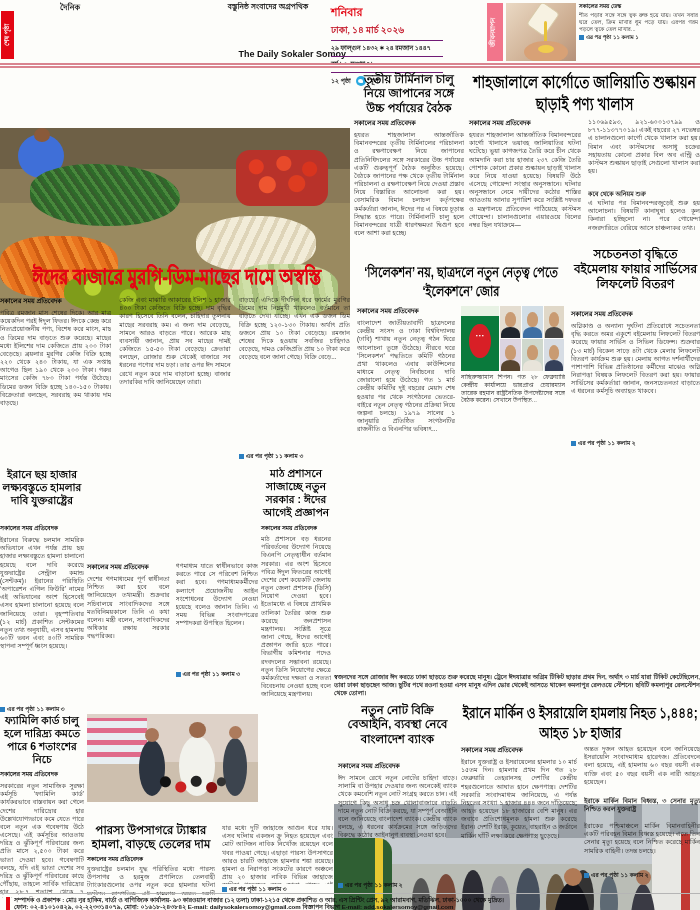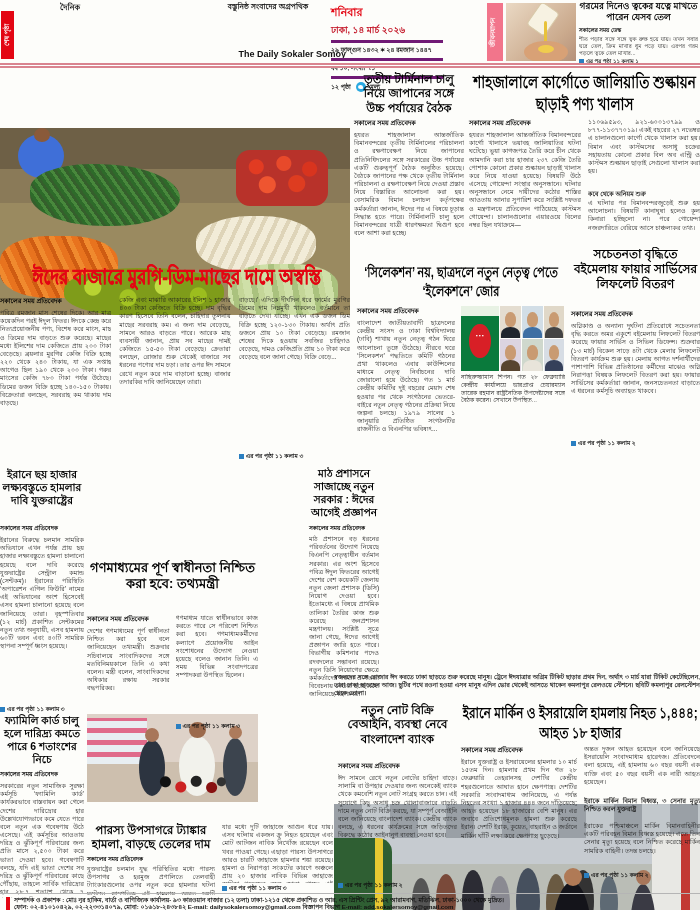--- a/index.html
+++ b/index.html
@@ -7,21 +7,21 @@
         overflow:hidden;font-family:"Liberation Sans",sans-serif;color:#111;}
   .ab{position:absolute;}
   .bt{font-size:6.3px;line-height:1.3;text-align:justify;color:#1c1c1c;overflow:hidden;}
   .bl{font-size:6.4px;font-weight:bold;color:#000;margin-bottom:2px;}
   .hc{font-weight:bold;color:#000;text-align:center;line-height:1.25;overflow:hidden;}
   .cont{font-size:5.9px;font-weight:bold;white-space:nowrap;overflow:hidden;}
   .cont .sq{display:inline-block;width:5px;height:5px;background:#2a7fc1;margin-right:2px;vertical-align:middle;}
   .sx8{transform:scaleX(0.8);transform-origin:0 0;}
   .vtext{writing-mode:vertical-rl;transform:rotate(180deg);text-orientation:mixed;}
   .rule2{background:linear-gradient(#d9848f 0 2px,#ffffff 2px 3px,#d9848f 3px 5px);}
-  .hr{border-bottom:3px solid #701a75;}
+  .hr{border-bottom:1px solid #701a75;font-family:Liberation Serif, serif;}
   .photo{overflow:hidden;position:relative;background:#cfcfc7;}
   .ph{position:absolute;border-radius:50%;}
   
   .face{position:relative;overflow:hidden;background:#d7dde4;}
   .face::before{content:"";position:absolute;left:24%;top:18%;width:52%;height:48%;
     background:#c99b72;border-radius:48% 48% 42% 42%;}
   .face::after{content:"";position:absolute;left:6%;bottom:-8%;width:88%;height:42%;
     background:#35405a;border-radius:50% 50% 0 0;}
   .face.v2{background:#e4ddd0;} .face.v2::after{background:#20262e;}
   .face.v3{background:#cfd8cd;} .face.v3::after{background:#e8e4da;}
@@ -64,21 +64,20 @@
   <div class="ab vtext" style="left:487px;top:3px;width:16px;height:58px;background:#f2758b;color:#fff;font-size:6.5px;font-weight:bold;text-align:center;"><span>জীবনযাপন</span></div>
 
   <div class="ab photo" style="left:506px;top:3px;width:70px;height:58px;background:linear-gradient(135deg,#ead9c4,#caa98c 70%,#b5917a);">
     <div class="ab" style="left:26px;top:2px;width:20px;height:26px;background:#f7f2e2;border:1px solid #d8c9a8;border-radius:4px;transform:rotate(35deg);"></div>
     <div class="ab" style="left:38px;top:18px;width:3px;height:24px;background:#e8c23a;border-radius:2px;"></div>
     <div class="ab ph" style="left:18px;top:38px;width:44px;height:22px;background:#d8a176;"></div>
     <div class="ab ph" style="left:32px;top:42px;width:16px;height:8px;background:#f0cc4e;"></div>
   </div>
 
   <div class="ab" style="left:579px;top:1px;width:119px;">
-    <div class="hc" style="font-size:9px;height:24px;">গরমের দিনেও ত্বকের যত্নে মাখতে পারেন যেসব তেল</div>
     <div class="bl" style="font-size:5.6px;margin:1px 0;">সকালের সময় ডেস্ক</div>
     <div class="bt" style="font-size:5.5px;height:22px;">শীত পড়ার সঙ্গে সঙ্গে ত্বক রুক্ষ হয়ে যায়। তখন সবার ঘরে তেল, ক্রিম মাখার ধুম পড়ে যায়। এরপর গরম পড়লে ত্বকে তেল মাখার...</div>
     <div class="cont" style="font-size:5.4px;"><span class="sq"></span><span>এর পর পৃষ্ঠা ১১ কলাম ১</span></div>
   </div>
 
   <div class="ab rule2" style="left:0;top:63px;width:700px;height:5px;"></div>
 
   <div class="ab photo" style="left:0;top:70px;width:350px;height:187px;background:linear-gradient(180deg,#6e6046 0 22%,#8a7a58 22% 40%,#9a8a60 40%);">
     <div class="ab ph" style="left:18px;top:6px;width:46px;height:44px;background:#3f6fd8;"></div>
     <div class="ab ph" style="left:34px;top:0;width:16px;height:14px;background:#8a5a3a;"></div>
@@ -170,34 +169,33 @@
     <div class="ab ph" style="left:52px;top:26px;width:26px;height:56px;background:#2c3440;"></div>
     <div class="ab ph" style="left:58px;top:14px;width:14px;height:14px;background:#a8765a;"></div>
     <div class="ab ph" style="left:92px;top:22px;width:36px;height:60px;background:#f2f2ec;"></div>
     <div class="ab ph" style="left:102px;top:8px;width:17px;height:16px;background:#9c6a4c;"></div>
     <div class="ab ph" style="left:136px;top:24px;width:24px;height:58px;background:#3c444e;"></div>
     <div class="ab ph" style="left:142px;top:12px;width:13px;height:13px;background:#ad7b5c;"></div>
     <div class="ab" style="left:70px;top:60px;width:70px;height:26px;background:radial-gradient(circle at 12% 30%,#111 5px,transparent 6px),radial-gradient(circle at 34% 50%,#c22 5px,transparent 6px),radial-gradient(circle at 56% 28%,#222 5px,transparent 6px),radial-gradient(circle at 78% 52%,#811 5px,transparent 6px),radial-gradient(circle at 92% 30%,#333 4px,transparent 5px);"></div>
   </div>
 
   <div class="ab" style="left:87px;top:560px;width:171px;">
-    <div class="hc" style="font-size:13px;height:52px;">গণমাধ্যমের পূর্ণ স্বাধীনতা নিশ্চিত করা হবে: তথ্যমন্ত্রী</div>
     <div style="display:flex;gap:6px;margin-top:2px;">
       <div style="flex:1;">
         <div class="bl">সকালের সময় প্রতিবেদক</div>
         <div class="bt" style="height:106px;">দেশের গণমাধ্যমের পূর্ণ স্বাধীনতা নিশ্চিত করা হবে বলে জানিয়েছেন তথ্যমন্ত্রী। শুক্রবার সচিবালয়ে সাংবাদিকদের সঙ্গে মতবিনিময়কালে তিনি এ কথা বলেন। মন্ত্রী বলেন, সাংবাদিকদের অধিকার রক্ষায় সরকার বদ্ধপরিকর।</div>
       </div>
       <div style="flex:1;">
         <div class="bt" style="height:107px;">গণমাধ্যম যাতে স্বাধীনভাবে কাজ করতে পারে সে পরিবেশ নিশ্চিত করা হবে। গণমাধ্যমকর্মীদের কল্যাণে প্রয়োজনীয় আইন সংশোধনের উদ্যোগ নেওয়া হয়েছে বলেও জানান তিনি। এ সময় বিভিন্ন সংবাদপত্রের সম্পাদকরা উপস্থিত ছিলেন।</div>
         <div class="cont"><span class="sq"></span><span>এর পর পৃষ্ঠা ১১ কলাম ৩</span></div>
       </div>
     </div>
   </div>
 
-  <div class="ab" style="left:261px;top:467px;width:70px;margin-left:48px;">
+  <div class="ab" style="left:261px;top:467px;width:70px;">
     <div class="hc" style="font-size:10.5px;height:56px;">মাঠ প্রশাসনে সাজাচ্ছে নতুন সরকার : ঈদের আগেই প্রজ্ঞাপন</div>
     <div class="bl" style="font-size:5.8px;">সকালের সময় প্রতিবেদক</div>
     <div class="bt" style="height:200px;">মাঠ প্রশাসনে বড় ধরনের পরিবর্তনের উদ্যোগ নিয়েছে বিএনপি নেতৃত্বাধীন বর্তমান সরকার। এর অংশ হিসেবে পবিত্র ঈদুল ফিতরের আগেই দেশের বেশ কয়েকটি জেলায় নতুন জেলা প্রশাসক (ডিসি) নিয়োগ দেওয়া হবে। ইতোমধ্যে এ বিষয়ে প্রাথমিক তালিকা তৈরির কাজ শুরু করেছে জনপ্রশাসন মন্ত্রণালয়। সংশ্লিষ্ট সূত্রে জানা গেছে, ঈদের আগেই প্রজ্ঞাপন জারি হতে পারে। বিভাগীয় কমিশনার পদেও রদবদলের সম্ভাবনা রয়েছে। নতুন ডিসি নিয়োগের ক্ষেত্রে কর্মকর্তাদের দক্ষতা ও সততা বিবেচনায় নেওয়া হচ্ছে বলে জানিয়েছে মন্ত্রণালয়।</div>
   </div>
 
   <div class="ab photo" style="left:334px;top:471px;width:366px;height:199px;background:linear-gradient(180deg,#c6cbd0 0 30%,#babdb6 30% 72%,#a7a49a 72%);">
     <div class="ab" style="left:0;top:0;width:366px;height:34px;background:repeating-linear-gradient(90deg,#9aa0a6 0 28px,#c2c8cc 28px 56px);"></div>
     <div class="ab" style="left:0;top:34px;width:58px;height:130px;background:linear-gradient(90deg,#2f5f33 0 70%,#e8c832 70% 84%,#2f5f33 84%);border-radius:0 14px 0 0;"></div>
     <div class="ab" style="left:318px;top:30px;width:48px;height:120px;background:linear-gradient(90deg,#e8e8e4 0 60%,#c23a34 60% 80%,#e8e8e4 80%);border-radius:14px 0 0 0;"></div>
     <div class="ab ph" style="left:78px;top:74px;width:18px;height:46px;background:#555;"></div>
@@ -217,21 +215,21 @@
   </div>
 
   <div class="ab bt" style="left:334px;top:673px;width:366px;font-weight:bold;font-size:6.1px;height:26px;">স্বজনদের সঙ্গে রোজার ঈদ করতে ঢাকা ছাড়তে শুরু করেছে মানুষ। ট্রেনে ঈদযাত্রার অগ্রিম টিকিট ছাড়ার প্রথম দিন, অর্থাৎ ৩ মার্চ যারা টিকিট কেটেছিলেন, তারা ঢাকা ছাড়ছেন আজ। ছুটির পথে রওনা হওয়া এসব মানুষ এদিন ভোর থেকেই আসতে থাকেন কমলাপুর রেলওয়ে স্টেশনে। ছবিটি কমলাপুর রেলস্টেশন থেকে তোলা।</div>
 
   <div class="ab" style="left:0;top:714px;width:84px;">
     <div class="hc" style="font-size:10.5px;height:55px;">ফ্যামিলি কার্ড চালু হলে দারিদ্র্য কমতে পারে 6 শতাংশের নিচে</div>
     <div class="bl" style="font-size:6px;">সকালের সময় প্রতিবেদক</div>
     <div class="bt" style="height:116px;">সরকারের নতুন সামাজিক সুরক্ষা কর্মসূচি ‘ফ্যামিলি কার্ড’ কার্যকরভাবে বাস্তবায়ন করা গেলে দেশের দারিদ্র্যের হার উল্লেখযোগ্যভাবে কমে যেতে পারে বলে নতুন এক গবেষণায় উঠে এসেছে। এই কর্মসূচির আওতায় দরিদ্র ও ঝুঁকিপূর্ণ পরিবারের জন্য প্রতি মাসে ২,৫০০ টাকা করে ভাতা দেওয়া হবে। গবেষণাটি বলছে, যদি এই ভাতা দেশের সব দরিদ্র ও ঝুঁকিপূর্ণ পরিবারের কাছে পৌঁছায়, তাহলে সার্বিক দারিদ্র্যের হার ২৮.৭ শতাংশ থেকে ৭ শতাংশের নিচে নেমে আসতে পারে।</div>
   </div>
 
-  <div class="ab" style="left:87px;top:823px;width:246px;display:flex;gap:7px;">
+  <div class="ab" style="left:87px;top:823px;width:246px;display:flex;gap:7px;align-items:center;">
     <div style="width:128px;">
       <div class="hc" style="font-size:11.5px;height:30px;">পারস্য উপসাগরে ট্যাঙ্কার হামলা, বাড়ছে তেলের দাম</div>
       <div class="bl" style="font-size:5.8px;margin:1px 0;">সকালের সময় প্রতিবেদক</div>
       <div class="bt" style="height:30px;">যুক্তরাষ্ট্রের চলমান যুদ্ধ পরিস্থিতির মধ্যে পারস্য উপসাগর ও হরমুজ প্রণালিতে তেলবাহী ট্যাংকারগুলোর ওপর নতুন করে হামলার ঘটনা ঘটেছে। সাম্প্রতিক এই হামলায় অন্তত ছয়টি তেলবাহী ট্যাংকার ক্ষতিগ্রস্ত হয়েছে,</div>
     </div>
     <div style="width:111px;">
       <div class="bt" style="height:60px;">যার মধ্যে দুটি জাহাজে আগুন ধরে যায়। এসব ঘটনায় একজন ক্রু নিহত হয়েছেন এবং মোট আটজন নাবিক নিখোঁজ রয়েছেন বলে খবর পাওয়া গেছে। এছাড়া পারস্য উপসাগরে আরও চারটি জাহাজে হামলার শঙ্কা রয়েছে। হামলা ও নিরাপত্তা সংকটের কারণে অঞ্চলে প্রায় ২০ হাজার নাবিক বিভিন্ন জাহাজে আটকা পড়েছেন বলে জানা গেছে। এই ঘটনার পর বিশ্ববাজারে আবারও জ্বালানি তেলের দাম দ্রুত বাড়তে শুরু...</div>
       <div class="cont"><span class="sq"></span><span>এর পর পৃষ্ঠা ১১ কলাম ৩</span></div>
     </div>
   </div>

